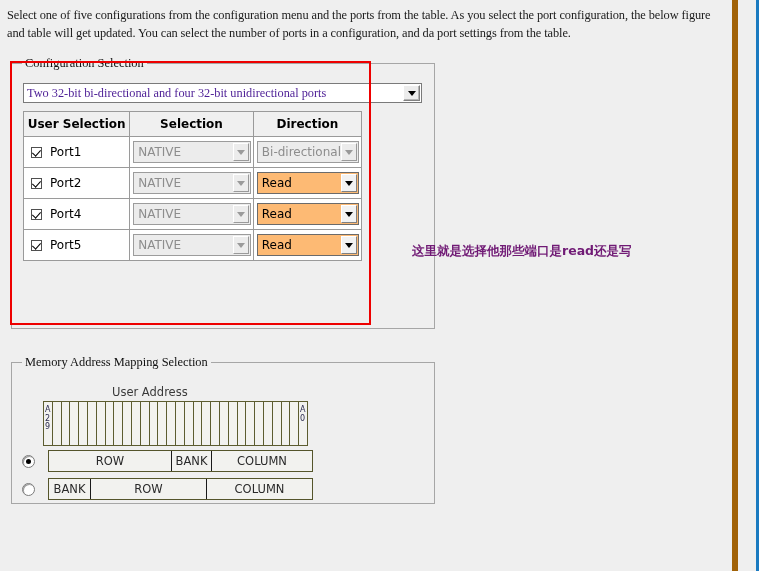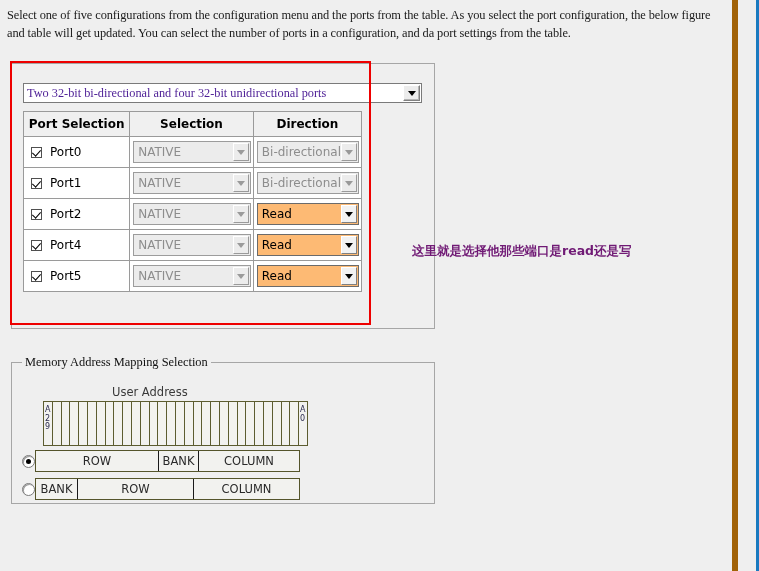--- a/index.html
+++ b/index.html
@@ -321,20 +321,21 @@
   .radio.selected::after {
     content: "";
     position: absolute;
     left: 3px; top: 3px;
     width: 5px; height: 5px;
     border-radius: 50%;
     background: #000000;
   }
 
   .seg-bar {
+    margin-left: 13px;
     height: 22px;
     display: flex;
     border: 1px solid #55552b;
     background: #f2f2ef;
     box-sizing: border-box;
   }
   .seg {
     display: flex;
     align-items: center;
     justify-content: center;
@@ -350,61 +351,38 @@
 </head>
 <body>
 
 <div id="page-root">
 
   <div id="content-pane">
 
     <div id="instructions">Select one of five configurations from the configuration menu and the ports from the table. As you select the port configuration, the below figure and table will get updated. You can select the number of ports in a configuration, and da port settings from the table.</div>
 
     <div class="groupbox" id="config-group">
+      <div class="groupbox-title">Configuration Selection</div>
 
       <div id="config-combo">
         <span class="combo-text">Two 32-bit bi-directional and four 32-bit unidirectional ports</span>
         <span class="combo-arrow-btn">
           <span class="tri-down"></span>
         </span>
       </div>
 
       <table id="port-table">
         <thead>
           <tr>
-            <th class="col-port">Port Selection</th>
+            <th class="col-port">User Selection</th>
             <th class="col-iface">Selection</th>
             <th class="col-dir">Direction</th>
           </tr>
         </thead>
         <tbody id="port-table-body">
-            <tr>
-              <td>
-                <div class="cell-port">
-                  <span class="checkbox checked"></span>
-                  <span class="port-label">Port0</span>
-                </div>
-              </td>
-              <td>
-                <div class="inner-combo disabled">
-                  <span class="ic-text">NATIVE</span>
-                  <span class="ic-btn">
-                    <span class="tri-down disabled"></span>
-                  </span>
-                </div>
-              </td>
-              <td>
-                <div class="inner-combo disabled">
-                  <span class="ic-text">Bi-directional</span>
-                  <span class="ic-btn">
-                    <span class="tri-down disabled"></span>
-                  </span>
-                </div>
-              </td>
-            </tr>
             <tr>
               <td>
                 <div class="cell-port">
                   <span class="checkbox checked"></span>
                   <span class="port-label">Port1</span>
                 </div>
               </td>
               <td>
                 <div class="inner-combo disabled">
                   <span class="ic-text">NATIVE</span>

